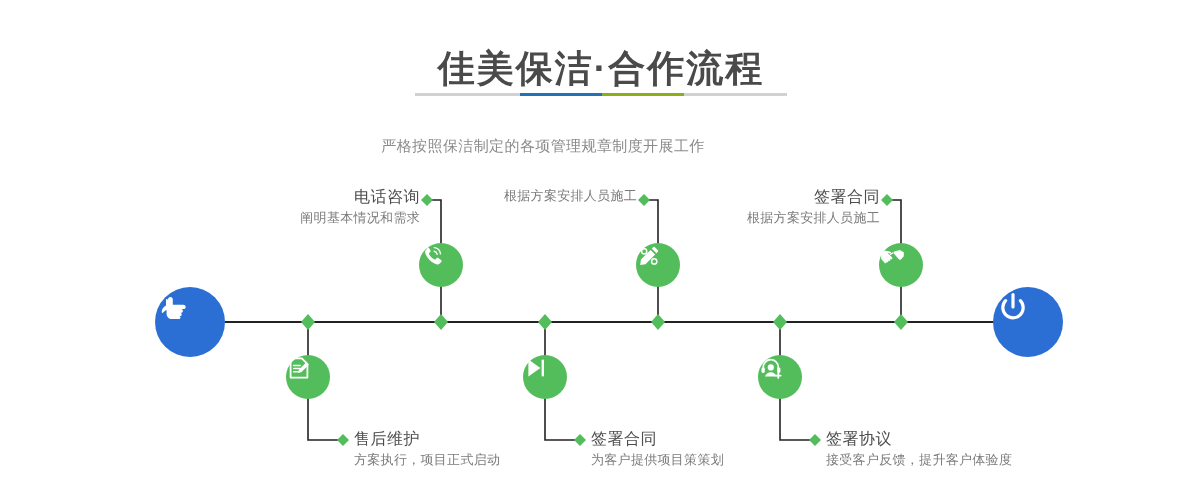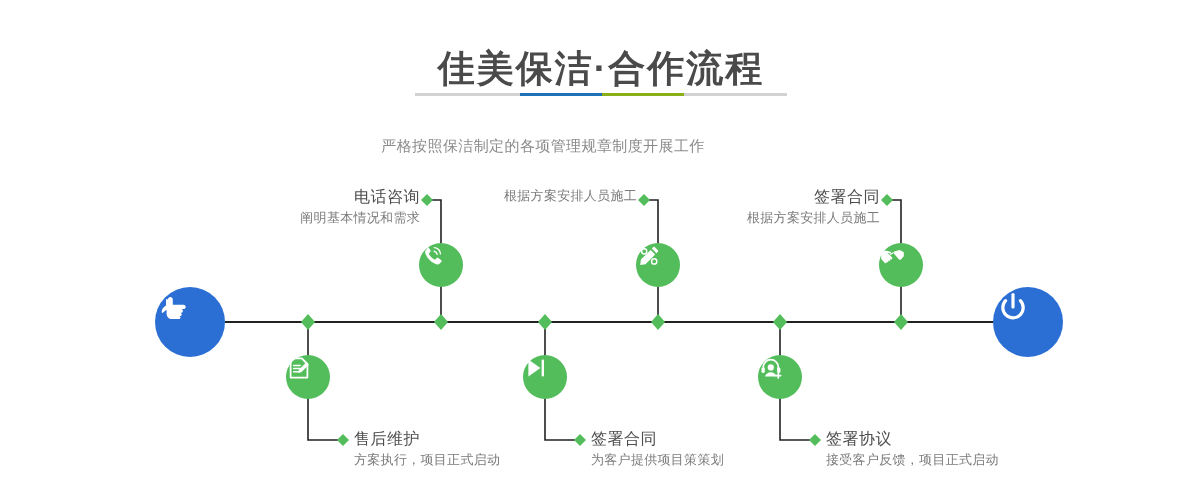--- a/index.html
+++ b/index.html
@@ -266,17 +266,17 @@
         <rect fill="#ffffff" x="3.5" y="12.4" width="3.3" height="5.6" rx="1.4"></rect>
         <rect fill="#ffffff" x="19.1" y="12.4" width="3.3" height="5.6" rx="1.4"></rect>
         <circle cx="12.8" cy="12.4" r="3.1" fill="#ffffff"></circle>
         <path fill="#ffffff" d="M6.9 21.6c.9-2.8 3.2-4.4 5.9-4.4s5 1.6 5.9 4.4H6.9z"></path>
         <line x1="20.3" y1="18.2" x2="20.3" y2="23" stroke="#ffffff" stroke-width="1.7" stroke-linecap="round"></line>
         <line x1="17.9" y1="20.6" x2="22.7" y2="20.6" stroke="#ffffff" stroke-width="1.7" stroke-linecap="round"></line>
       </svg>
     </div>
     <div class="label bottom" style="left:826px; top:428px;">
       <div class="label-title">签署协议</div>
-      <div class="label-desc">接受客户反馈，项目正式启动</div>
+      <div class="label-desc">接受客户反馈，提升客户体验度</div>
     </div>
 
   </div>
 </div>
 
 </body></html>

